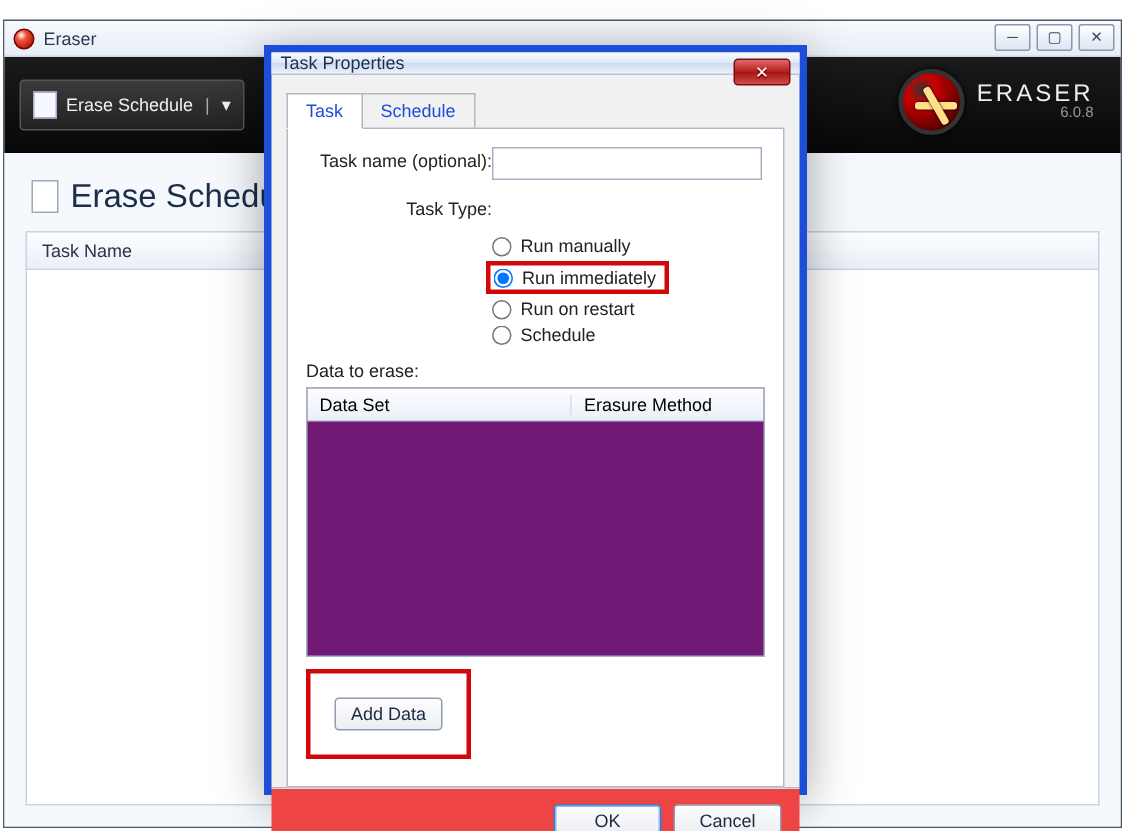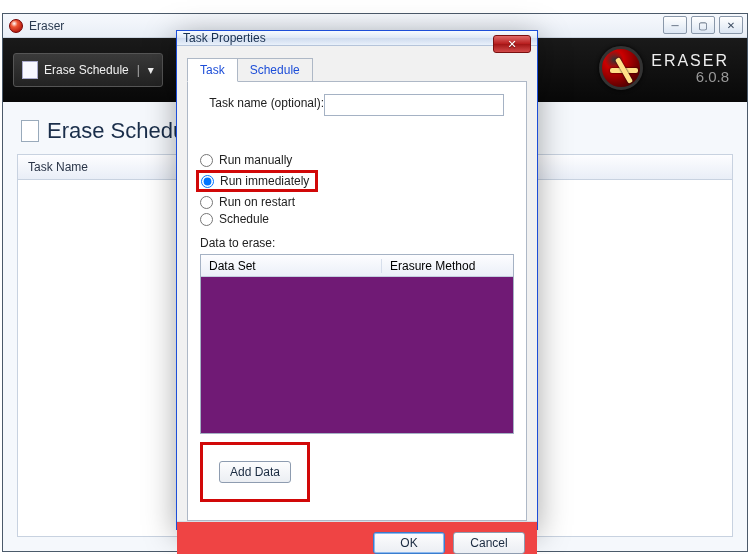--- a/index.html
+++ b/index.html
@@ -98,21 +98,21 @@
     box-shadow: 0 0 4px #000;
   }
   .brand-logo::before, .brand-logo::after {
     content:""; position:absolute; background:#ffe088;
     width: 28px; height:5px; left:8px; top:19px; border-radius:2px;
     box-shadow: 0 0 2px #000;
   }
   .brand-logo::after { transform: rotate(60deg); }
   .brand-text { line-height: 1; }
   .brand-name { font-size: 16px; letter-spacing: 2px; color:#eee; }
-  .brand-ver { font-size: 15px; color:#999; text-align:right; }
+  .brand-ver { font-size: 10px; color:#999; text-align:right; }
 
   
   .main-area {
     flex: 1;
     background: #f5f8fc;
     padding: 10px 14px 14px;
     display: flex; flex-direction: column;
   }
   .page-title-row {
     display: flex; align-items: center; gap: 8px;
@@ -135,21 +135,21 @@
   .grid-body {
     flex:1; background:#fff; border:1px solid #c8d2e0; border-top:none;
   }
 
   
   .dialog {
     position: absolute;
     left: 176px; top: 30px;
     width: 362px; height: 500px;
     background: #f1f1f1;
-    border: 1px solid #1d4ed8;
+    border: 5px solid #1d4ed8;
     box-shadow: 0 6px 30px rgba(0,0,0,0.35);
     display:flex; flex-direction:column;
   }
   .dialog-title {
     height: 28px;
     background: linear-gradient(#f7fbff,#dfe8f5 48%,#cfdbee 52%,#e9f1fb);
     border-bottom: 1px solid #b5c4da;
     display:flex; align-items:center; padding:0 6px;
     position:relative;
   }
@@ -297,20 +297,21 @@
       <div class="tab">Schedule</div>
     </div>
     <div class="tab-panel">
 
       <div class="form-row">
         <div class="form-label">Task name (optional):</div>
         <input class="text-input" value="" style="">
       </div>
 
       <div class="form-row">
+        <div class="form-label">Task Type:</div>
         <div class="radio-col">
           <label class="radio-item">
             <input type="radio" name="tt" style="">
             <span>Run manually</span>
           </label>
           <label class="radio-item highlight">
             <input type="radio" name="tt" checked="" style="">
             <span>Run immediately</span>
           </label>
           <label class="radio-item">

